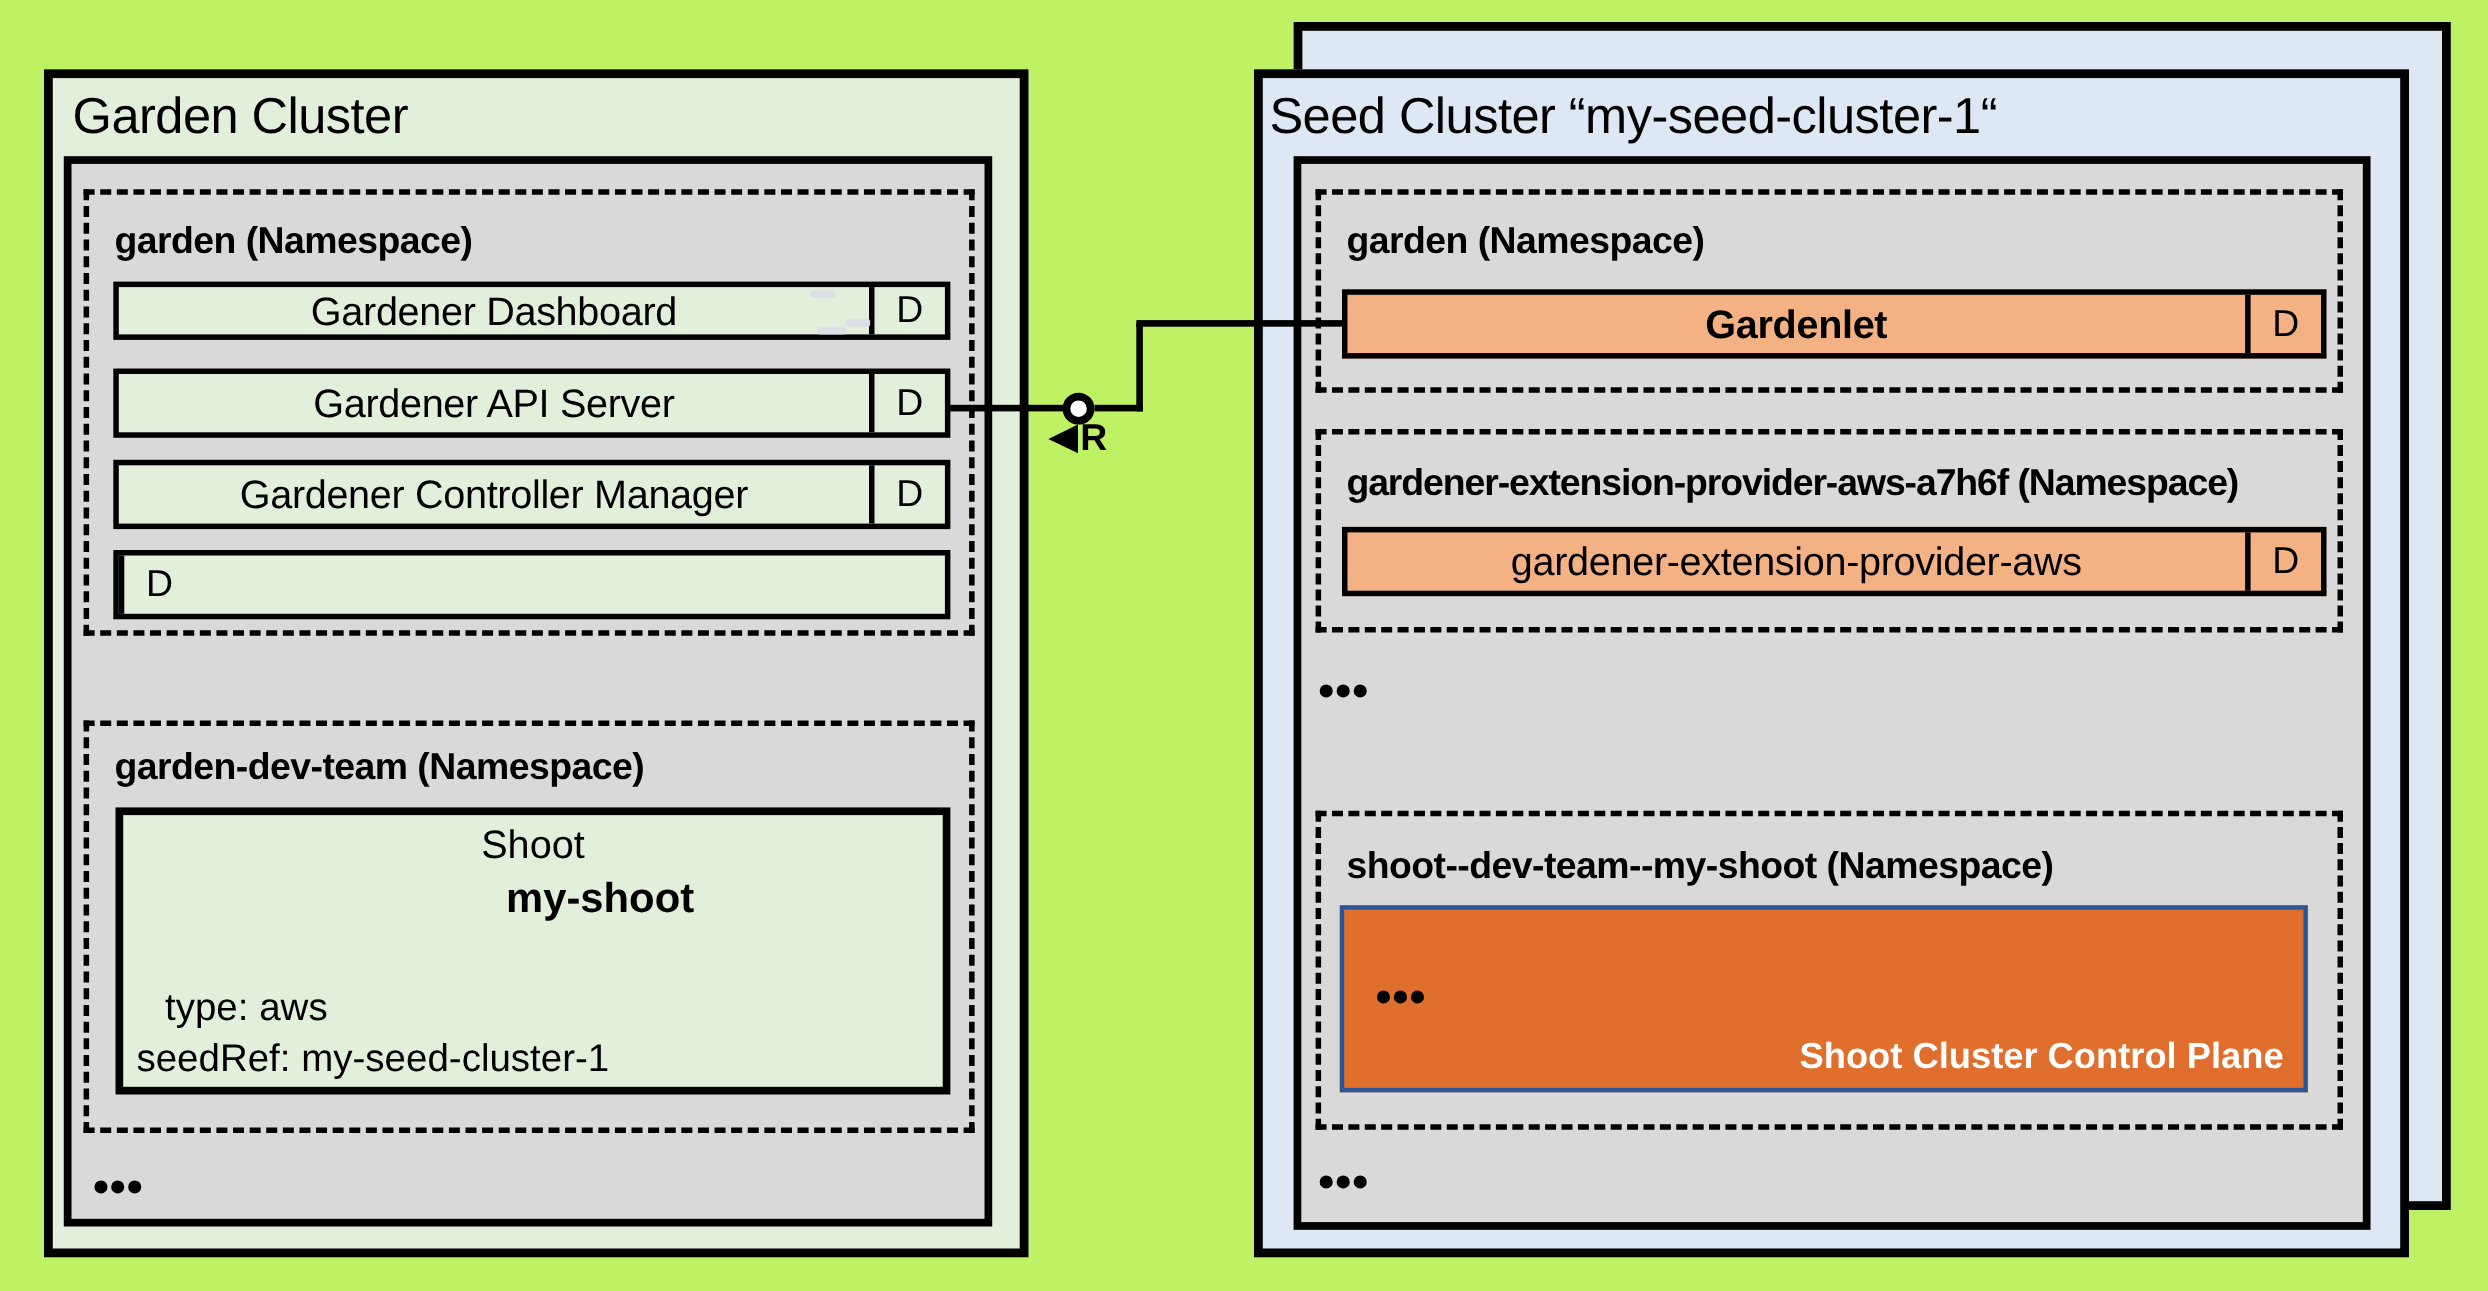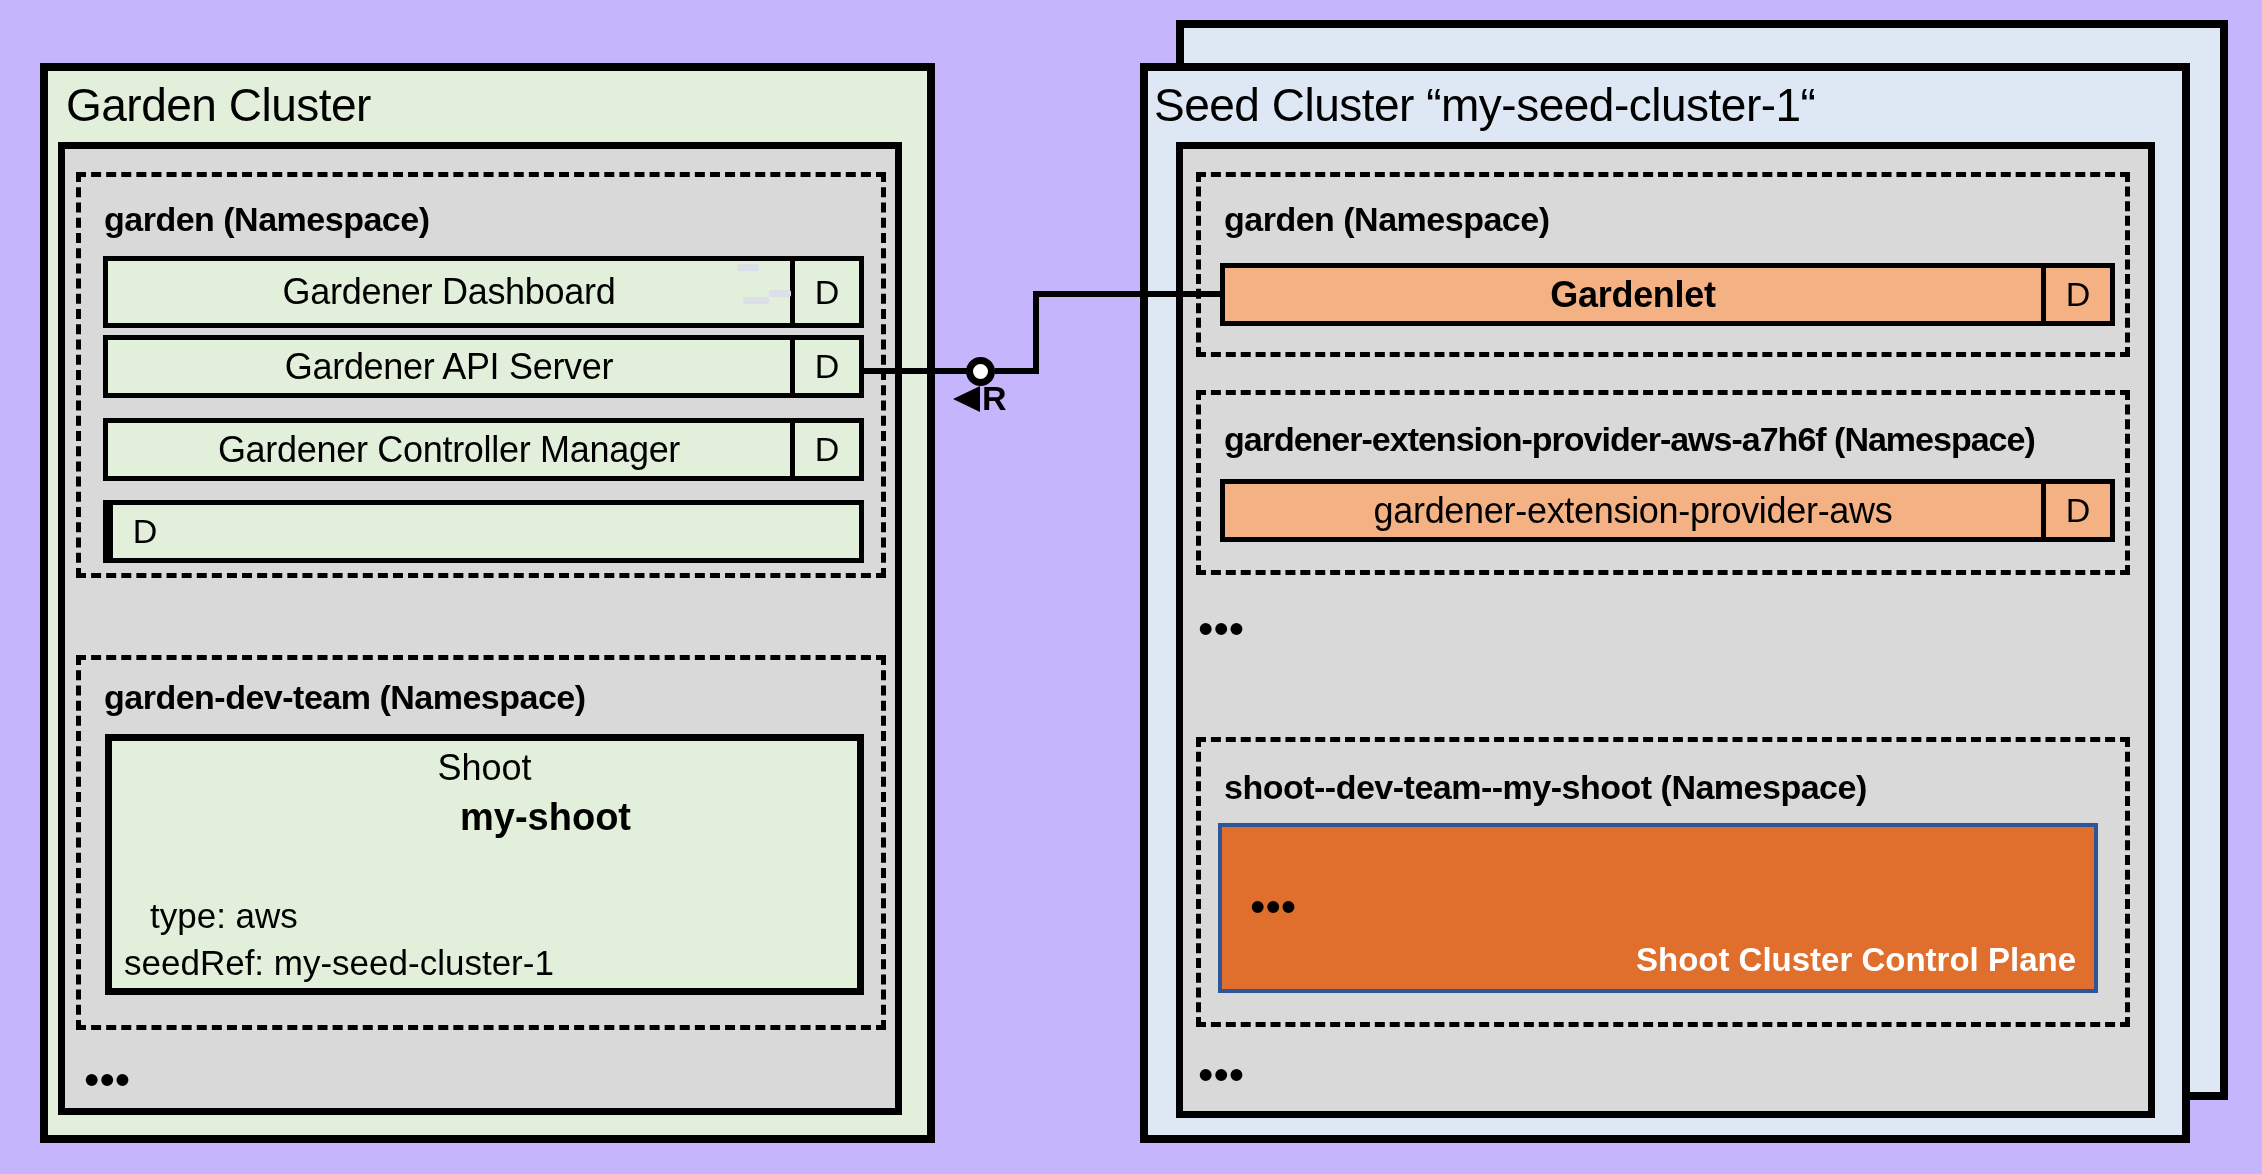--- a/index.html
+++ b/index.html
@@ -1,17 +1,17 @@
 <!DOCTYPE html>
 <html><head>
 <meta charset="utf-8">
 <style>
   html,body{margin:0;padding:0;background:#ffffff;}
   #canvas{
-    position:relative;width:2262px;height:1174px;background:#c4b5fd;overflow:hidden;
+    position:relative;width:2262px;height:1174px;background:#bef264;overflow:hidden;
     font-family:"Liberation Sans",sans-serif;color:#000;
   }
   .abs{position:absolute;box-sizing:border-box;}
   .cluster{border:8px solid #000;}
   .green-fill{background:#e2efda;}
   .blue-fill{background:#dde8f4;}
   .graybox{border:7px solid #000;background:#d9d9d9;}
   .ns{border:5px dashed #000;}
   .cluster-title{font-size:46px;letter-spacing:-0.5px;white-space:nowrap;line-height:50px;}
   .ns-label{font-weight:bold;font-size:34px;letter-spacing:-0.5px;white-space:nowrap;line-height:42px;}
@@ -38,21 +38,21 @@
 <div id="canvas">
 
   <div class="abs cluster green-fill" style="left:40px;top:63px;width:895px;height:1080px;"></div>
   <div class="abs cluster-title" style="left:66px;top:80px;">Garden Cluster</div>
 
   <div class="abs graybox" style="left:58px;top:142px;width:844px;height:973px;"></div>
 
   <div class="abs ns" style="left:76px;top:172px;width:810px;height:406px;"></div>
   <div class="abs ns-label" style="left:104px;top:198px;">garden (Namespace)</div>
 
-  <div class="abs comp-row green-fill" style="left:103px;top:256px;width:761px;height:72px;">
+  <div class="abs comp-row green-fill" style="left:103px;top:256px;width:761px;height:53px;">
     <div class="row-main">Gardener Dashboard</div>
     <div class="row-badge">D</div>
   </div>
 
   <div class="abs fade-dash" style="left:737px;top:264px;width:22px;height:7px;"></div>
   <div class="abs fade-dash" style="left:743px;top:297px;width:26px;height:7px;"></div>
   <div class="abs fade-dash" style="left:769px;top:290px;width:22px;height:7px;"></div>
 
   <div class="abs comp-row green-fill" style="left:103px;top:335px;width:761px;height:63px;text-align:center;">
     <div class="row-main">Gardener API Server</div>

